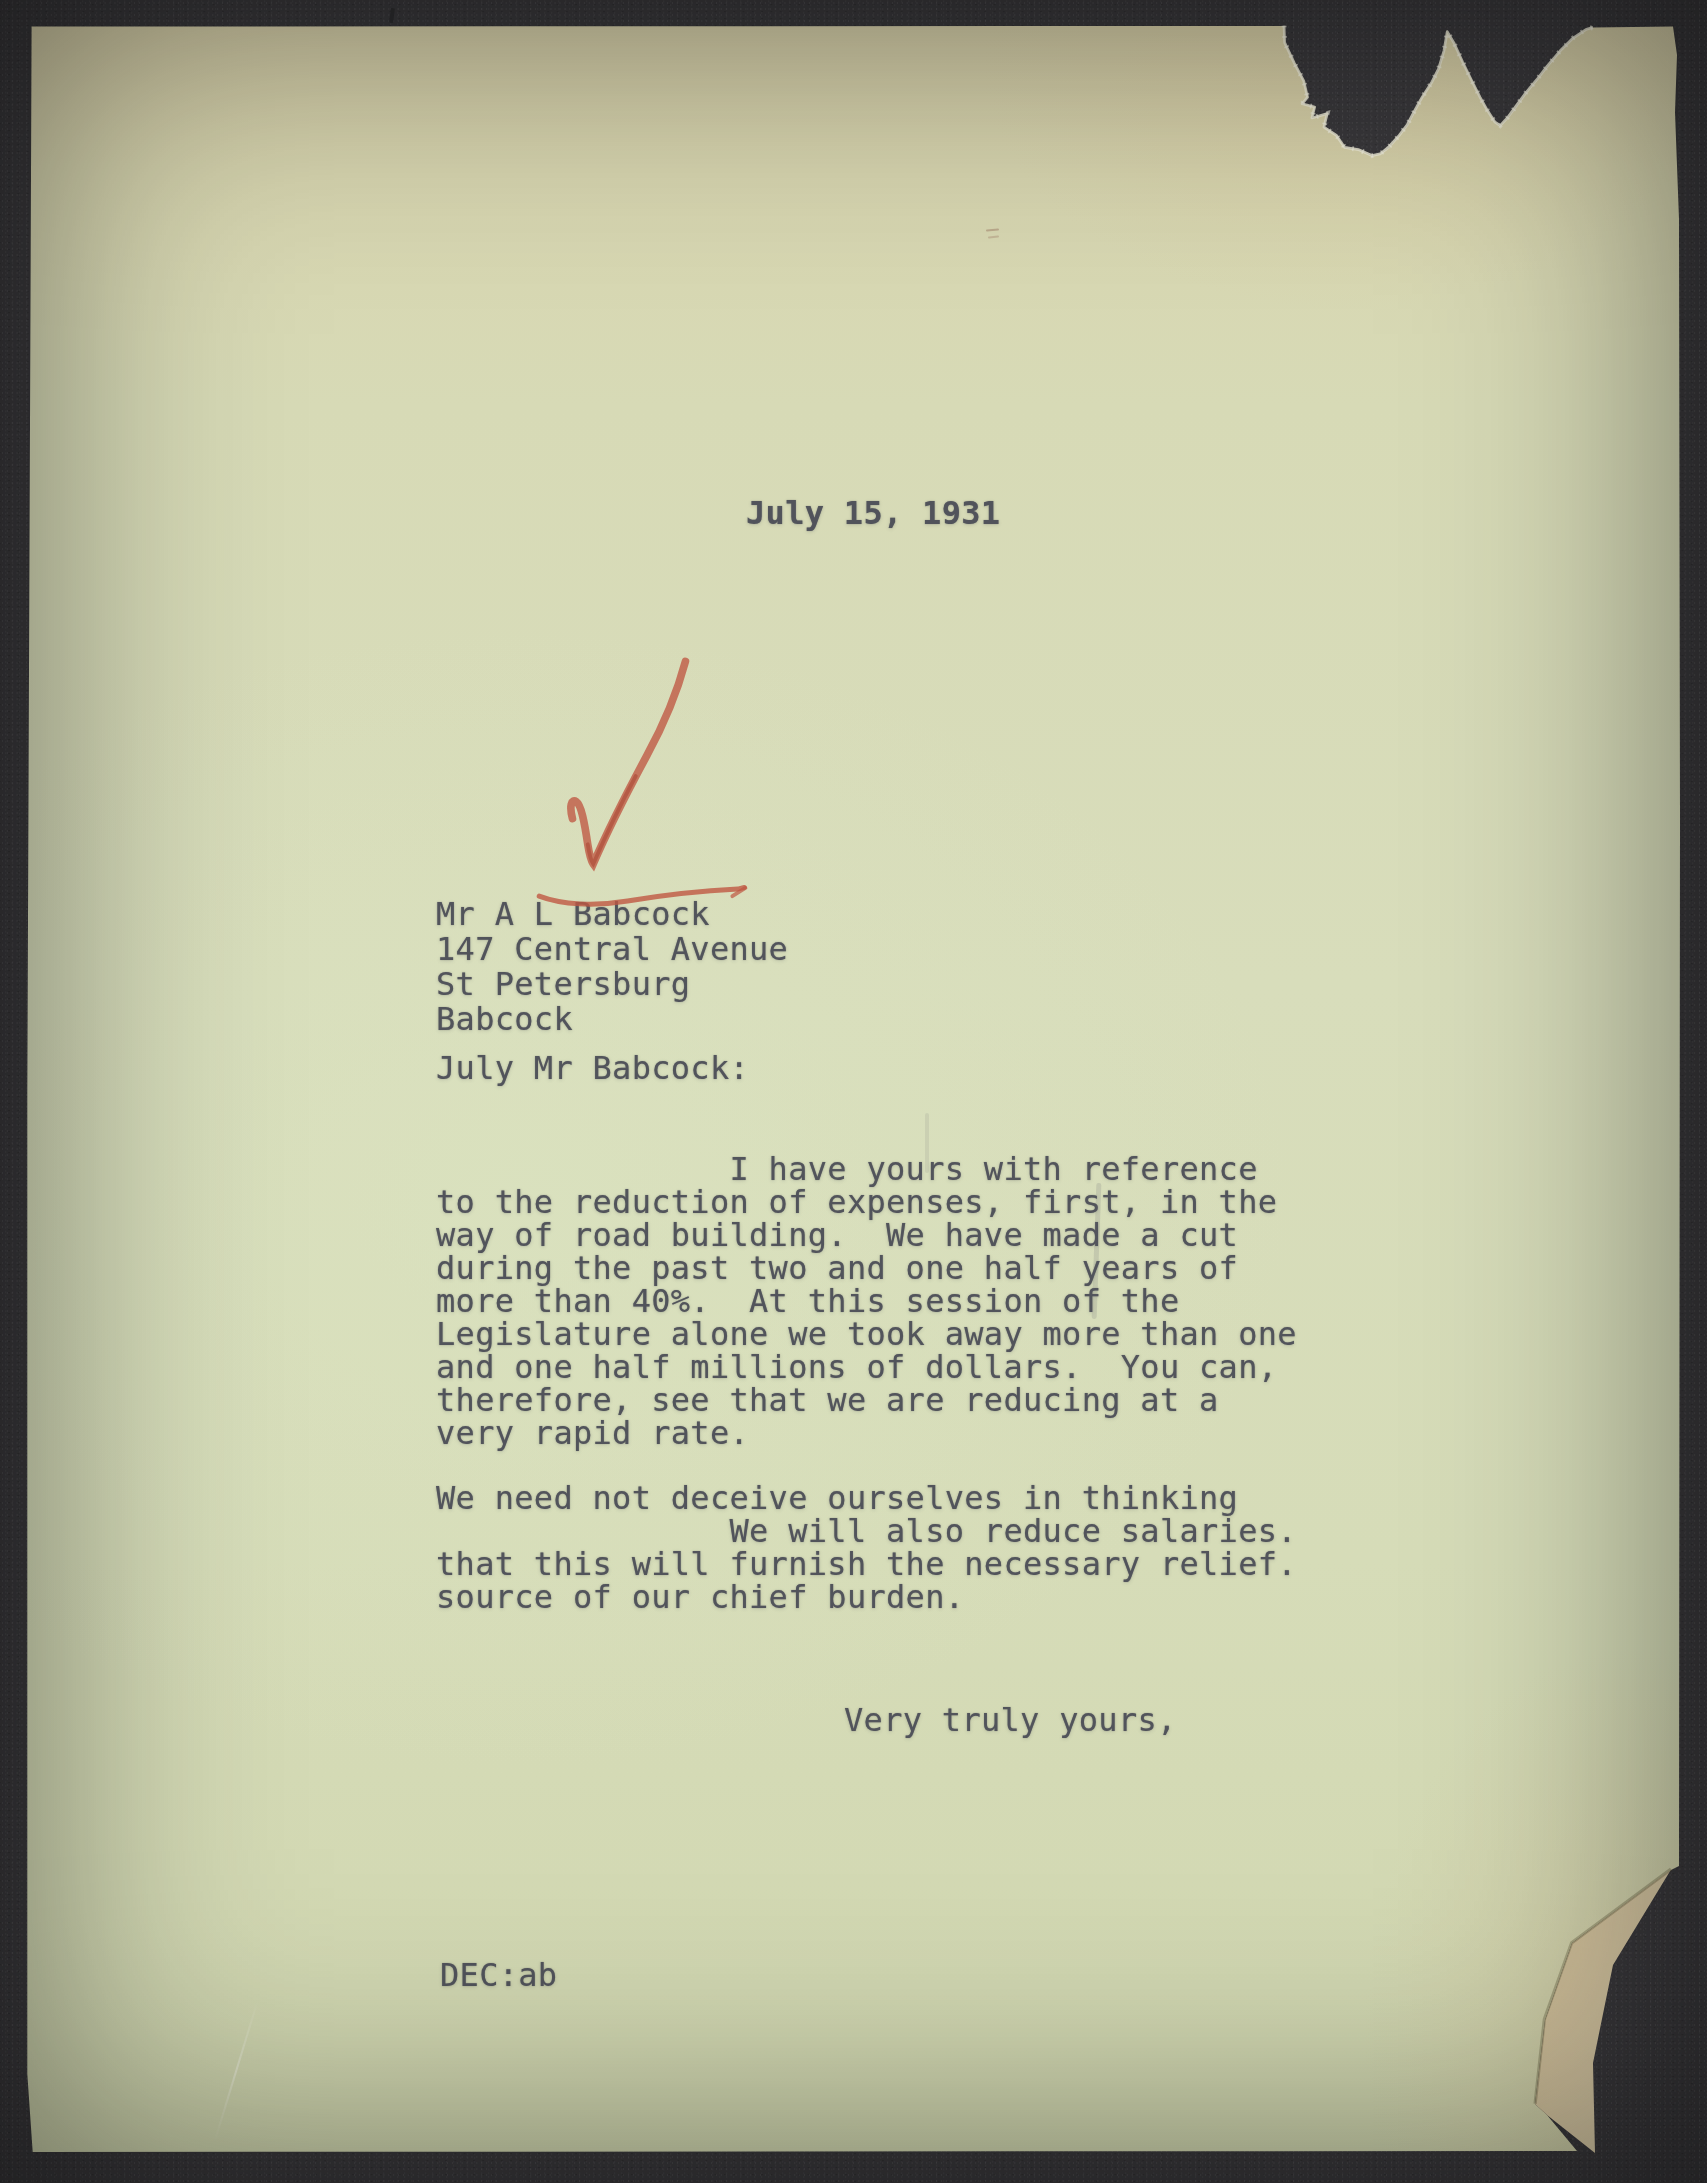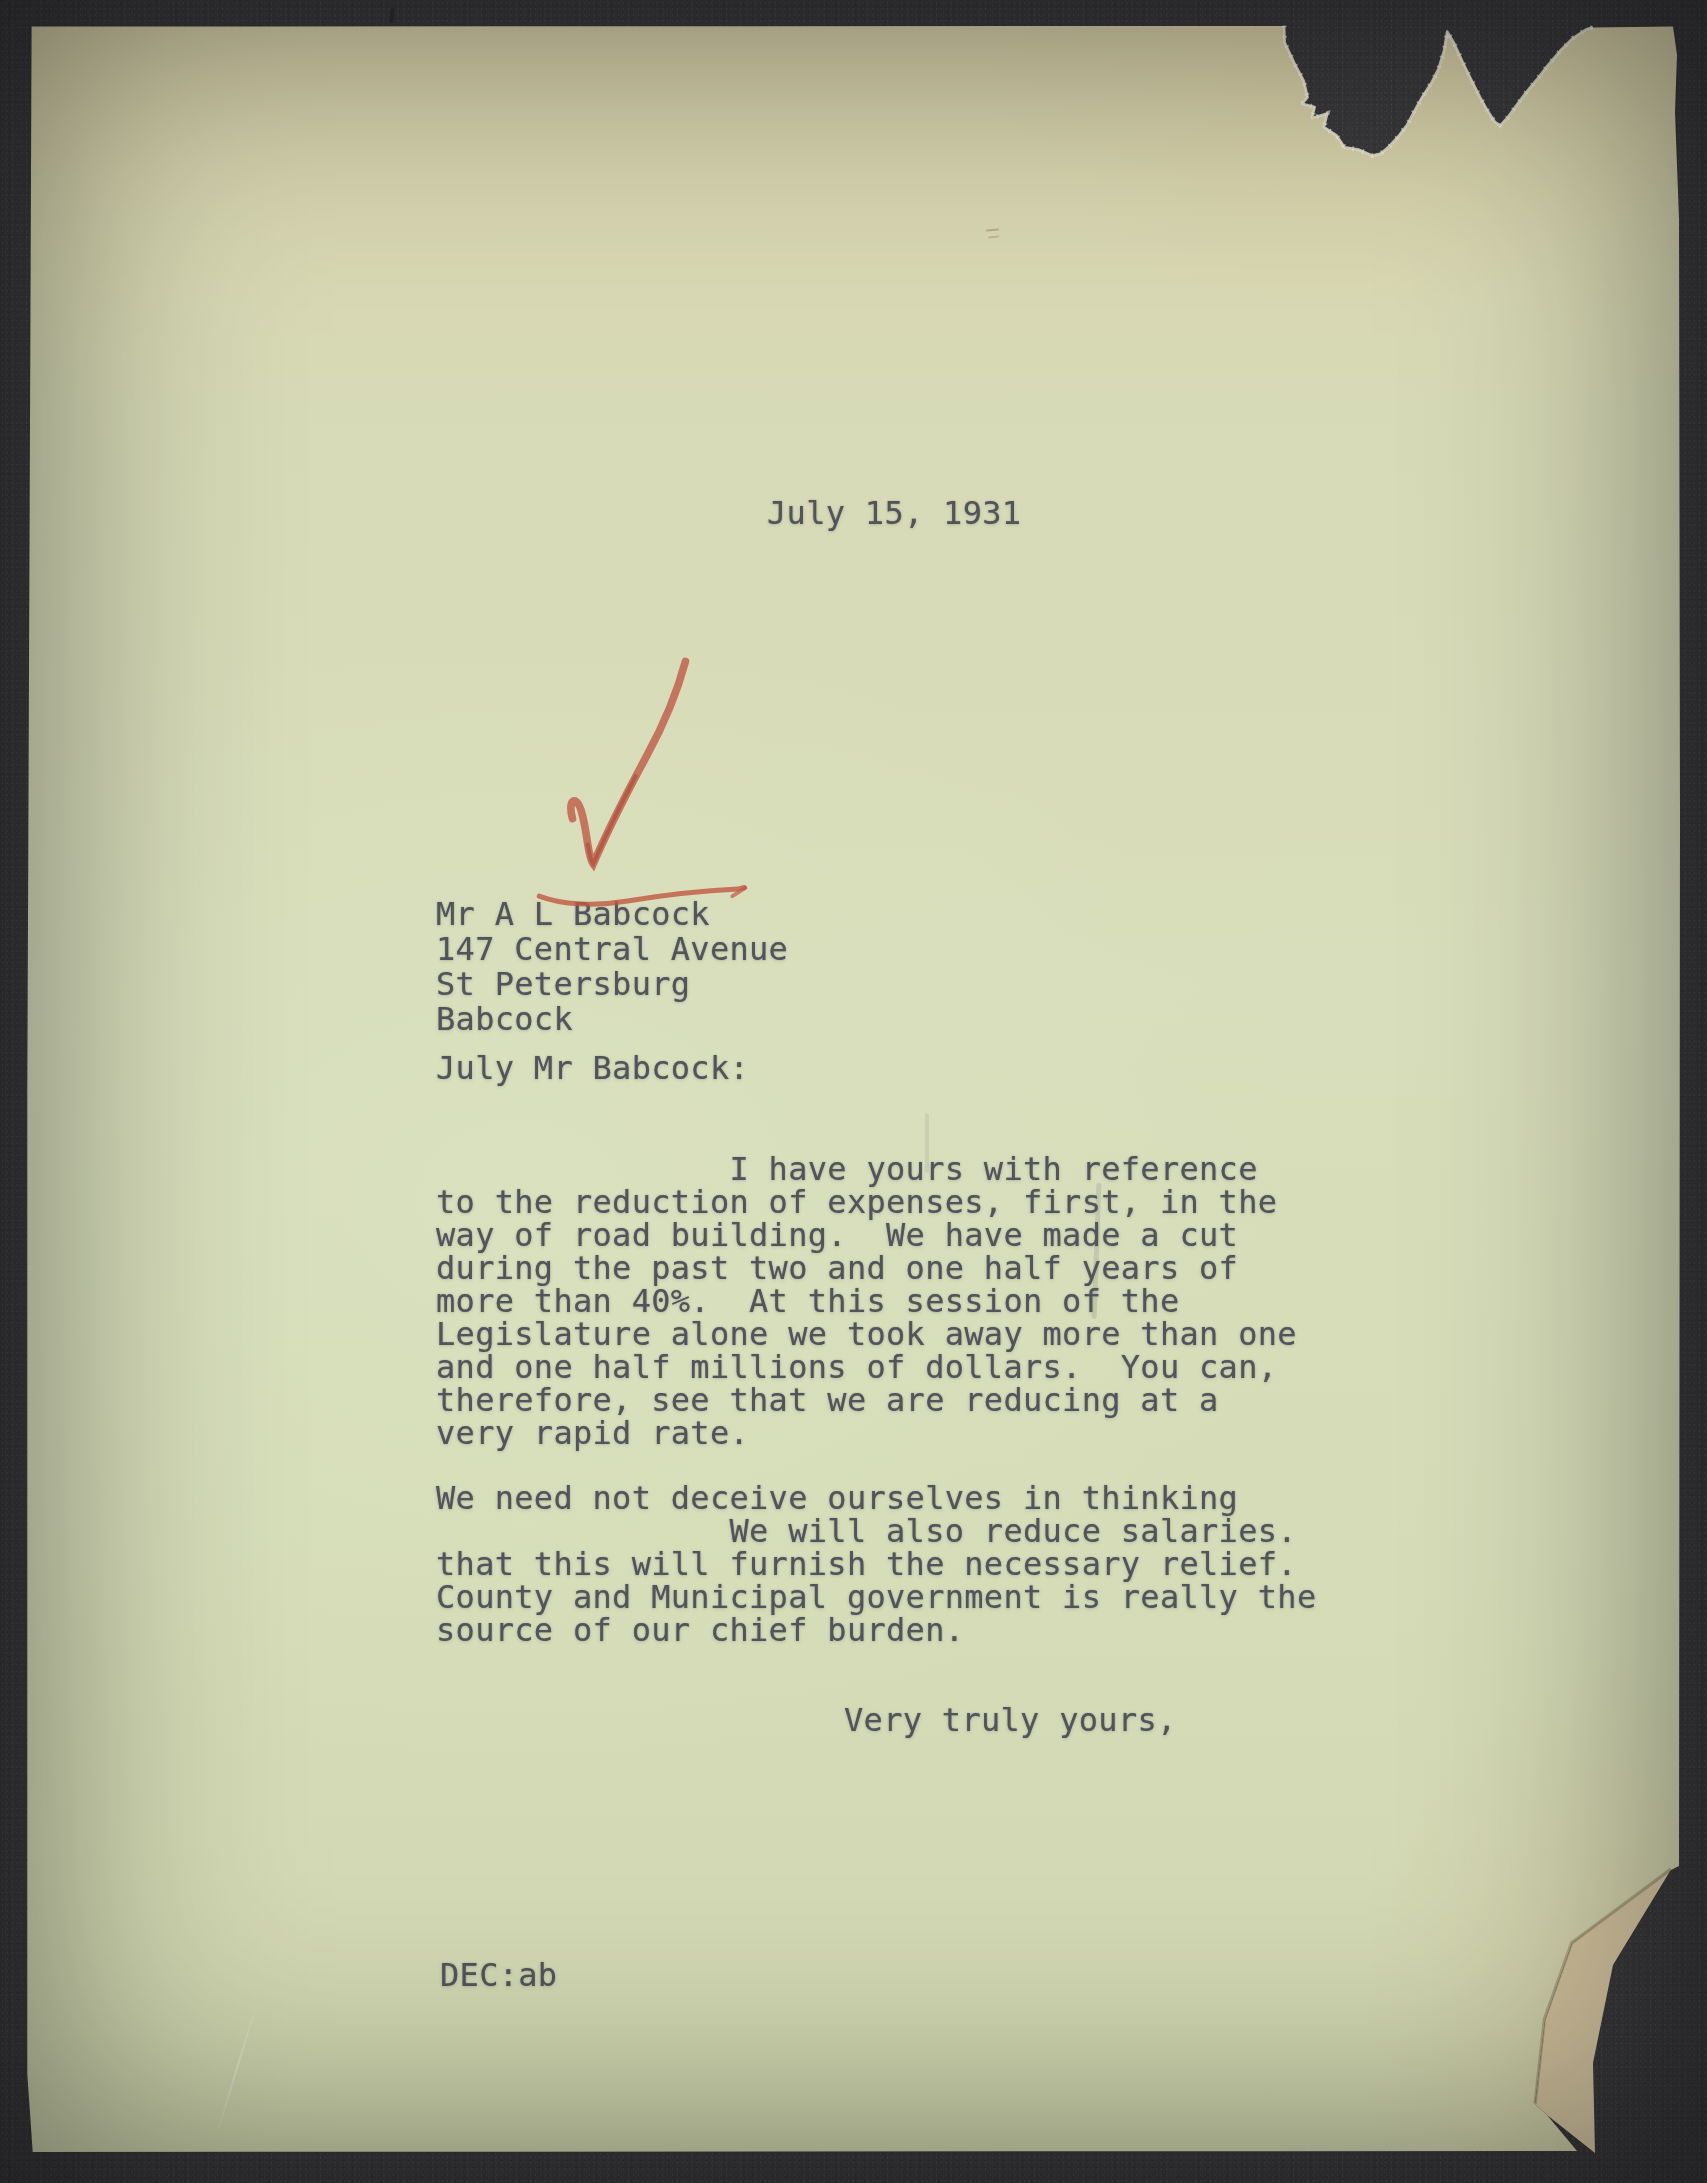--- a/index.html
+++ b/index.html
@@ -78,29 +78,29 @@
 
   <svg class="fx" width="1707" height="2183" viewBox="0 0 3128 4000">
     <path d="M2353 47 L2354 78 2372 116 2389 148 2396 178 2386 190 2409 196 2404 216 2432 208 2426 233 2449 248 2464 270 2489 274 2514 285 2529 282 2544 270 2564 248 2579 228 2592 203 2606 178 2624 150 2636 126 2646 93 2652 58 L2664 78 2680 113 2696 146 2712 178 2726 203 2739 223 2749 230 L2762 216 2779 193 2796 170 2816 146 2836 120 2859 93 2882 70 2906 54 2919 50" fill="none" stroke="#edebd6" stroke-width="5" stroke-linejoin="round" opacity="0.85"></path>
     <path d="M2353 47 L2354 78 2372 116 2389 148 2396 178 2386 190 2409 196 2404 216 2432 208 2426 233 2449 248 2464 270 2489 274 2514 285 2529 282 2544 270 2564 248 2579 228 2592 203 2606 178 2624 150 2636 126 2646 93 2652 58 L2664 78 2680 113 2696 146 2712 178 2726 203 2739 223 2749 230 L2762 216 2779 193 2796 170 2816 146 2836 120 2859 93 2882 70 2906 54 2919 50" fill="none" stroke="#f4f2e2" stroke-width="9" stroke-dasharray="3 16" opacity="0.6"></path>
 
     <path d="M3062 3425 L2880 3560 2830 3700 2813 3855" fill="none" stroke="rgba(95,90,58,.35)" stroke-width="6"></path>
   </svg>
 
   <div class="flap"></div>
 
-  <div class="typed" style="left:767px;top:497px;">July 15, 1931</div>
+  <div class="typed" style="left:746px;top:497px;font-weight:bold;">July 15, 1931</div>
 
   <div class="typed addr" style="left:436px;top:853px;margin-top:44px;"><div>Mr A L Babcock</div><div>147 Central Avenue</div><div>St Petersburg</div><div>Babcock</div></div>
 
   <div class="typed" style="left:436px;top:1052px;">July Mr Babcock:</div>
 
   <div class="typed" style="left:436px;top:1153px;"><div>               I have yours with reference</div><div>to the reduction of expenses, first, in the</div><div>way of road building.  We have made a cut</div><div>during the past two and one half years of</div><div>more than 40%.  At this session of the</div><div>Legislature alone we took away more than one</div><div>and one half millions of dollars.  You can,</div><div>therefore, see that we are reducing at a</div><div>very rapid rate.</div></div>
 
-  <div class="typed" style="left:436px;top:1482px;"><div>We need not deceive ourselves in thinking</div><div>               We will also reduce salaries.</div><div>that this will furnish the necessary relief.</div><div>County and Municipal government is really the</div><div>source of our chief burden.</div></div>
+  <div class="typed" style="left:436px;top:1482px;"><div>We need not deceive ourselves in thinking</div><div>               We will also reduce salaries.</div><div>that this will furnish the necessary relief.</div><div>source of our chief burden.</div></div>
 
   <div class="typed" style="left:844px;top:1704px;">Very truly yours,</div>
 
   <div class="typed" style="left:440px;top:1959px;">DEC:ab</div>
 
   <svg class="fx" width="1707" height="2183" style="z-index:5" viewBox="0 0 3128 4000">
     <g>
       <path d="M1049 1500 C1043 1477 1047 1463 1056 1469 C1065 1475 1071 1506 1077 1547 C1080 1566 1084 1579 1087 1583 C1110 1530 1150 1450 1185 1385 C1215 1330 1241 1268 1256 1212" fill="none" stroke="#bf5742" stroke-width="14" stroke-linecap="round" opacity="0.78"></path>
       <path d="M1077 1547 C1080 1566 1084 1579 1087 1583 C1105 1542 1135 1478 1165 1422" fill="none" stroke="#a84432" stroke-width="7" stroke-linecap="round" opacity="0.55"></path>
     </g>

